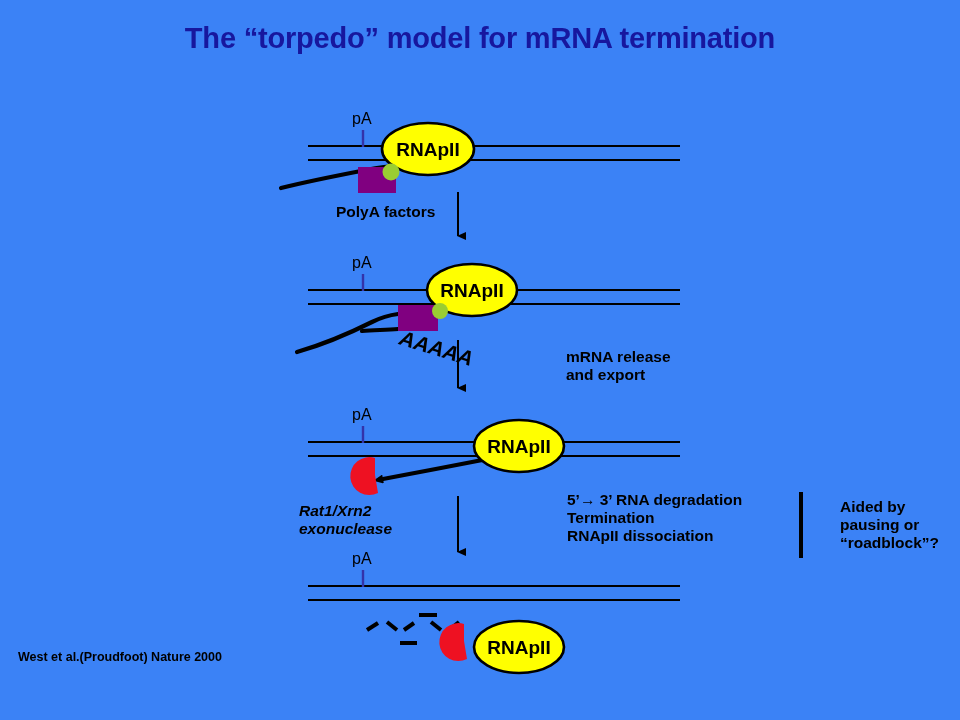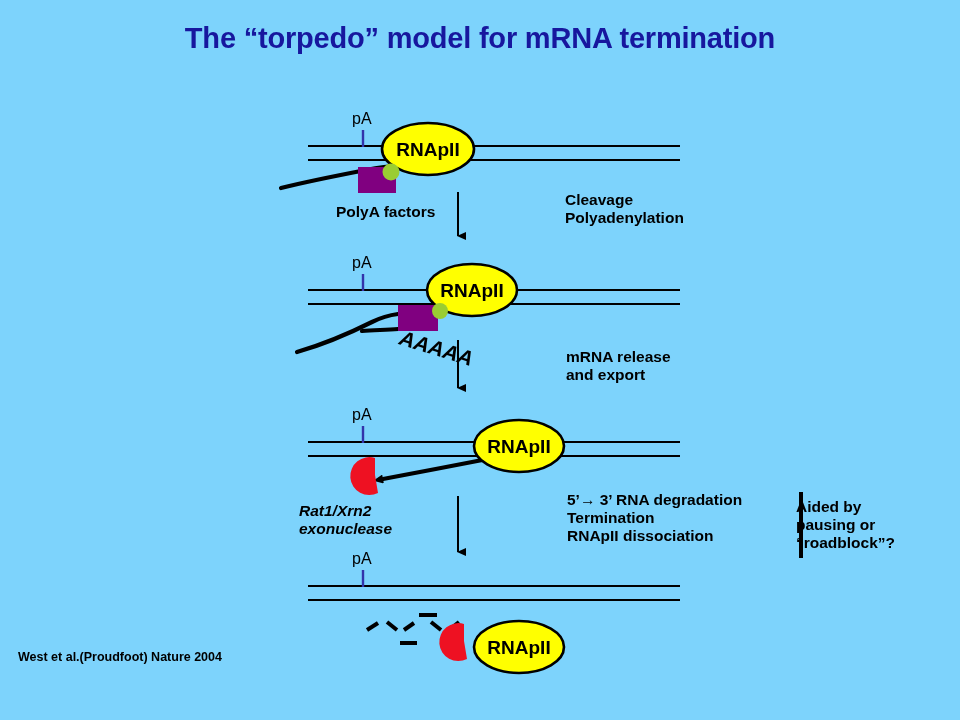--- a/index.html
+++ b/index.html
@@ -12,21 +12,21 @@
     height: 720px;
     position: relative;
     overflow: hidden;
     font-family: "Liberation Sans", sans-serif;
   }
   #slide {
     position: absolute;
     left: 0; top: 0;
     width: 960px;
     height: 720px;
-    background: #7dd3fc;
+    background: #3b82f6;
   }
   .title {
     position: absolute;
     left: 0;
     top: 22px;
     width: 960px;
     text-align: center;
     font-size: 29px;
     font-weight: bold;
     color: #17179e;
@@ -157,37 +157,35 @@
       <text class="rnapii-text" x="519" y="654" text-anchor="middle">RNApII</text>
     </g>
   </svg>
 
   <div class="pa-label" style="left:352px; top:110px;">pA</div>
   <div class="pa-label" style="left:352px; top:254px;">pA</div>
   <div class="pa-label" style="left:352px; top:406px;">pA</div>
   <div class="pa-label" style="left:352px; top:550px;">pA</div>
 
   <div class="lbl" style="left:300px; top:203px;margin-left:36px;">PolyA factors</div>
-  <div class="lbl" style="left:565px; top:191px;">Cleavage
-Polyadenylation</div>
 
   <div class="lbl" style="left:566px; top:348px;">mRNA release
 and export</div>
 
   <div class="lbl" style="left:299px; top:502px;font-style:italic;">Rat1/Xrn2
 exonuclease</div>
   <div class="lbl" style="left:567px; top:491px;">5’→ 3’ RNA degradation
 Termination
 RNApII dissociation</div>
 
   <div class="bracket" style="left:799px; top:492px; width:4px; height:66px;"></div>
-  <div class="lbl" style="left:796px; top:498px;">Aided by
+  <div class="lbl" style="left:840px; top:498px;">Aided by
 pausing or
 “roadblock”?</div>
 
   <div class="refs">
-    <span class="refline">West et al.(Proudfoot) Nature 2004</span>
+    <span class="refline">West et al.(Proudfoot) Nature 2000</span>
     
     
     
   </div>
 
 </div>
 
 </body></html>

